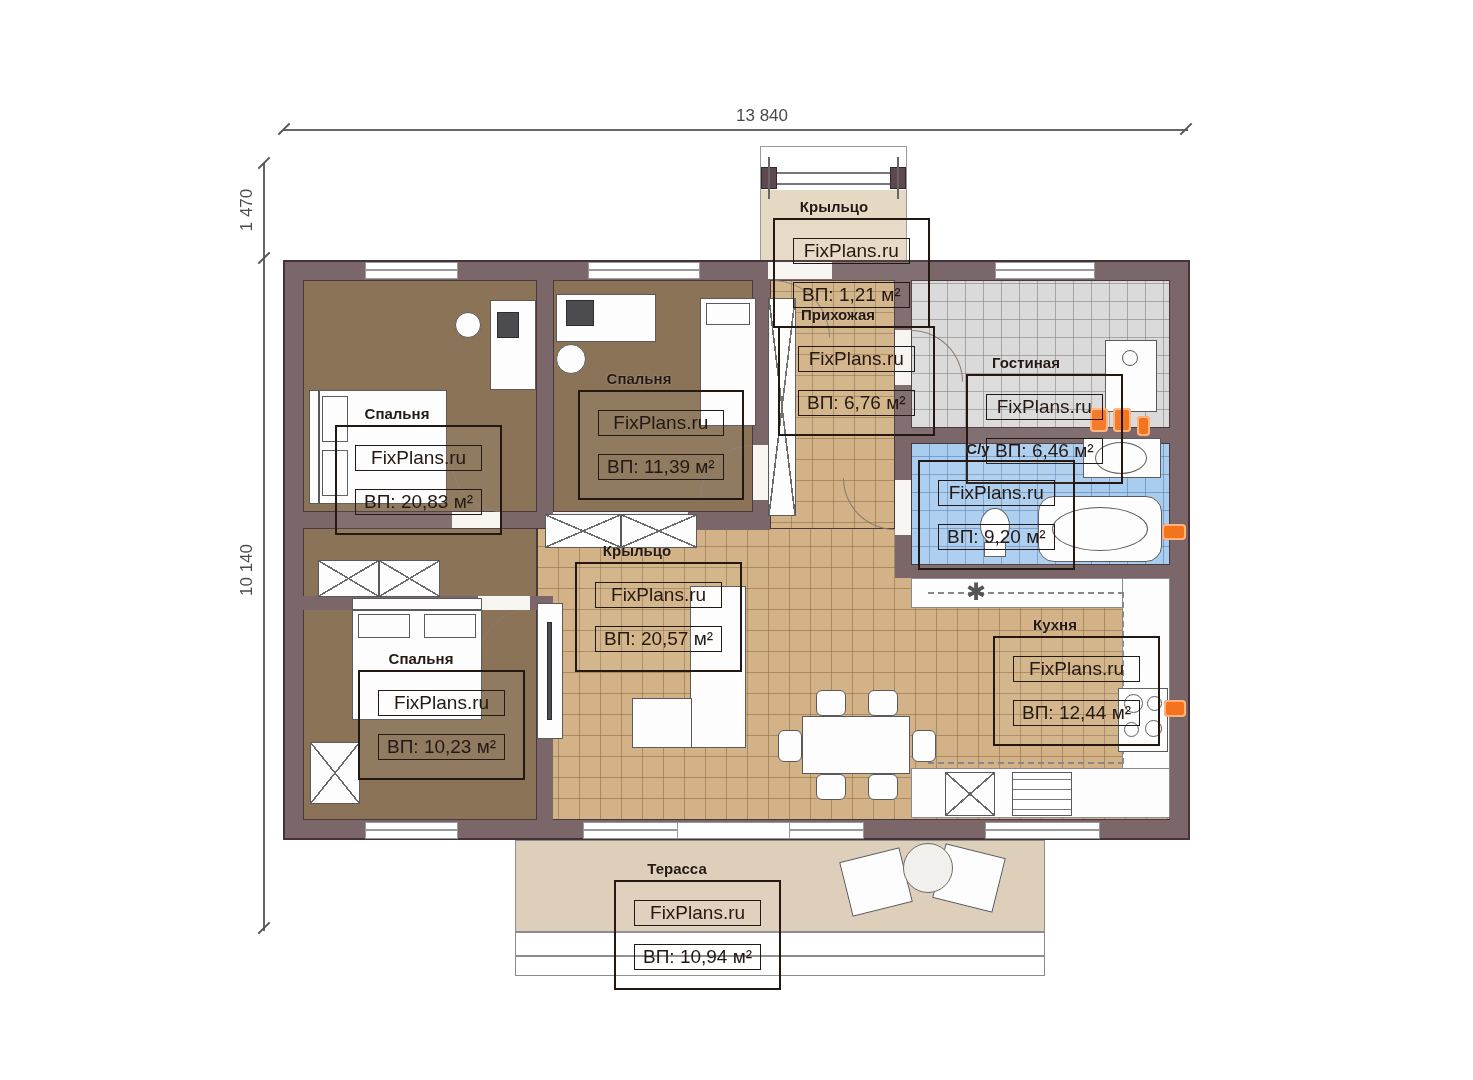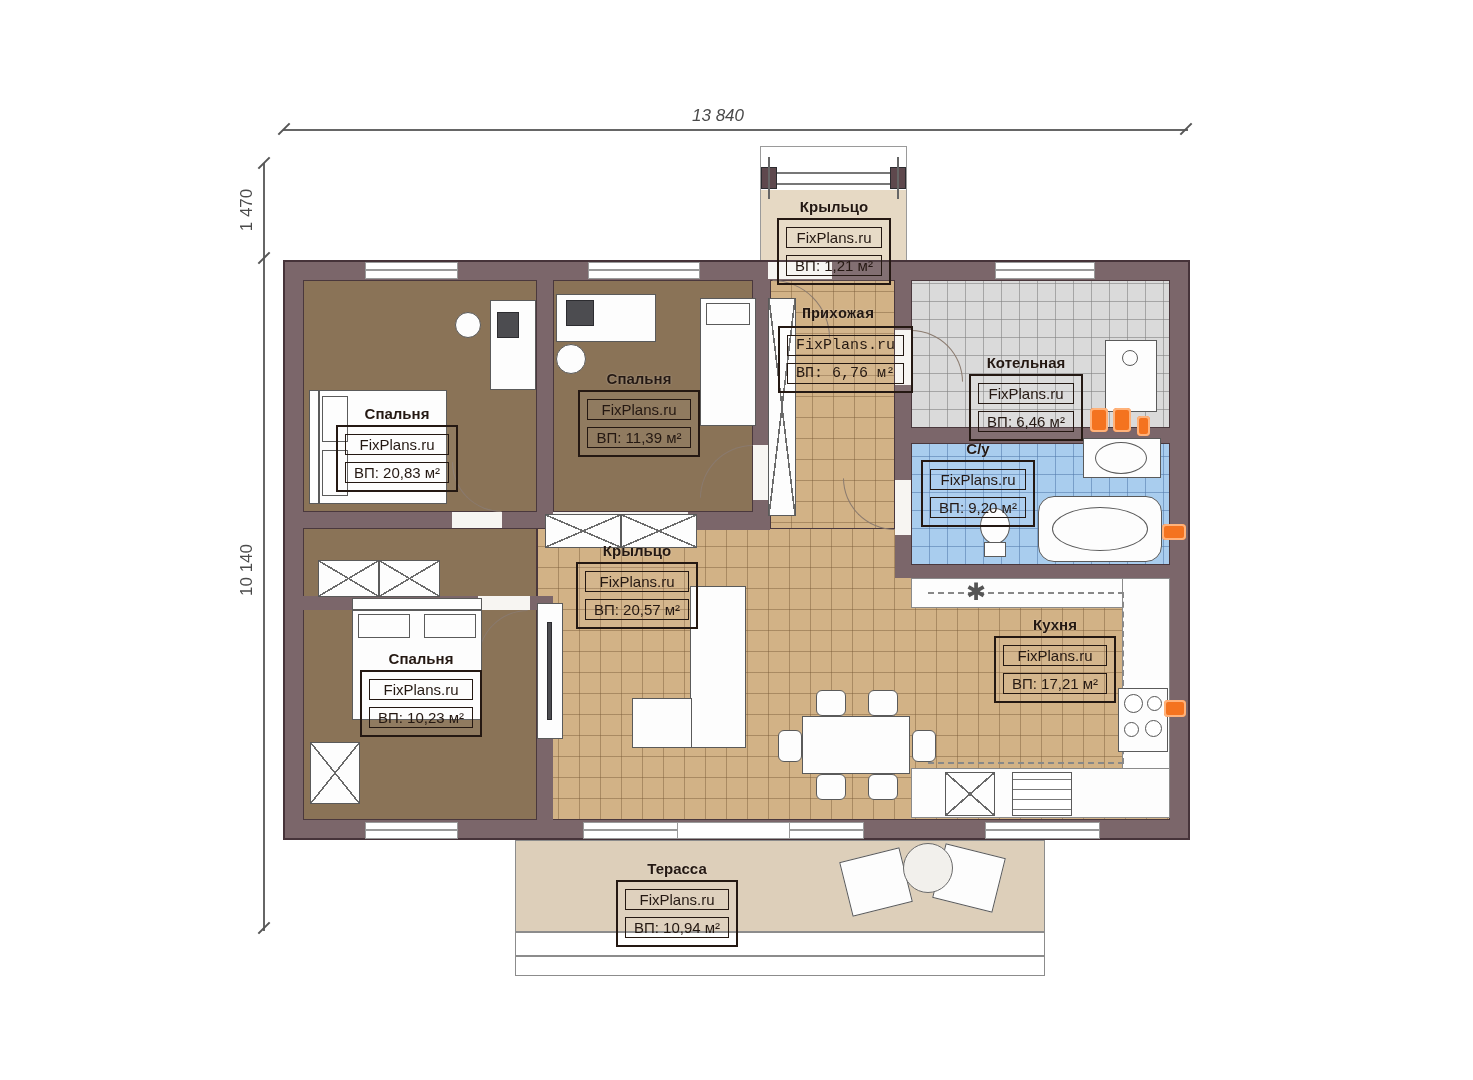--- a/index.html
+++ b/index.html
@@ -38,39 +38,39 @@
   .circle{border-radius:50%;}
   .xcell{position:absolute;border:1.5px solid #5a5a5a;box-sizing:border-box;background:
     linear-gradient(to top right, transparent calc(50% - .8px), #6a6a6a calc(50% - .8px) calc(50% + .8px), transparent calc(50% + .8px)),
     linear-gradient(to bottom right, transparent calc(50% - .8px), #6a6a6a calc(50% - .8px) calc(50% + .8px), transparent calc(50% + .8px)),#fdfdfd;}
   .burner{position:absolute;border:1.5px solid #555;border-radius:50%;background:#fff;}
   .orange{position:absolute;background:#f4731f;border-radius:4px;box-shadow:inset 0 0 0 2px #ffb27a;}
   
   .rlabel{position:absolute;text-align:center;z-index:40;}
   .rname{font-weight:bold;font-size:15px;color:#241812;margin-bottom:3px;text-shadow:0 0 2px rgba(255,255,255,.4);}
   .rbox{border:2px solid #241812;display:inline-block;background:rgba(255,255,255,.06);}
-  .rrow{border:1px solid #241812;margin:7px;padding:1px 8px;font-size:15px;white-space:nowrap;}
+  .rrow{border:1px solid #241812;margin:18px;padding:1px 8px;font-size:19px;white-space:nowrap;}
   
   .dline{position:absolute;background:#666;}
   .tick{position:absolute;width:16px;height:2px;background:#555;transform:rotate(-45deg);}
   .dimtxt{position:absolute;font-size:17px;color:#4a4a4a;}
   .vlab{transform:rotate(-90deg);transform-origin:center;width:70px;text-align:center;}
   .dash{position:absolute;border:0;box-sizing:border-box;}
   .snow{position:absolute;font-size:24px;color:#555;z-index:25;}
   .steps{position:absolute;background:#fff;border:1.5px solid #8c8c8c;box-sizing:border-box;}
 </style>
 </head>
 <body>
 
 <div class="canvas">
 
   <div class="dline" style="left:283px;top:129px;width:905px;height:1.5px;"></div>
   <div class="tick" style="left:276px;top:128px;"></div>
   <div class="tick" style="left:1178px;top:128px;"></div>
-  <div class="dimtxt" style="left:692px;top:106px;font-style:italic;">13 840</div>
+  <div class="dimtxt" style="left:736px;top:106px;">13 840</div>
 
   <div class="dline" style="left:263px;top:163px;width:1.5px;height:768px;"></div>
   <div class="tick" style="left:256px;top:162px;"></div>
   <div class="tick" style="left:256px;top:257px;"></div>
   <div class="tick" style="left:256px;top:927px;"></div>
   <div class="dimtxt vlab" style="left:212px;top:200px;">1 470</div>
   <div class="dimtxt vlab" style="left:212px;top:560px;">10 140</div>
 
   <div class="abs" style="left:760px;top:146px;width:147px;height:114px;border:1px solid #9a9a9a;background:#fff;box-sizing:border-box;"></div>
   <div class="abs" style="left:761px;top:190px;width:145px;height:70px;background:#e6d9c4;"></div>
@@ -207,30 +207,30 @@
   <div class="soft circle" style="left:903px;top:843px;width:50px;height:50px;"></div>
 
   <div class="rlabel" style="left:773px;top:198px;width:122px;">
     <div class="rname">Крыльцо</div>
     <div class="rbox">
       <div class="rrow">FixPlans.ru</div>
       <div class="rrow">ВП: 1,21 м²</div>
     </div>
   </div>
 
-  <div class="rlabel" style="left:778px;top:306px;width:120px;font-family:Liberation Mono, monospace;">
+  <div class="rlabel" style="left:778px;top:306px;width:120px;">
     <div class="rname">Прихожая</div>
     <div class="rbox">
       <div class="rrow">FixPlans.ru</div>
       <div class="rrow">ВП: 6,76 м²</div>
     </div>
   </div>
 
   <div class="rlabel" style="left:966px;top:354px;width:120px;">
-    <div class="rname">Котельная</div>
+    <div class="rname">Гостиная</div>
     <div class="rbox">
       <div class="rrow">FixPlans.ru</div>
       <div class="rrow">ВП: 6,46 м²</div>
     </div>
   </div>
 
   <div class="rlabel" style="left:918px;top:440px;width:120px;">
     <div class="rname">С/у</div>
     <div class="rbox">
       <div class="rrow">FixPlans.ru</div>
@@ -267,21 +267,21 @@
     <div class="rbox">
       <div class="rrow">FixPlans.ru</div>
       <div class="rrow">ВП: 20,57 м²</div>
     </div>
   </div>
 
   <div class="rlabel" style="left:993px;top:616px;width:124px;">
     <div class="rname">Кухня</div>
     <div class="rbox">
       <div class="rrow">FixPlans.ru</div>
-      <div class="rrow">ВП: 17,21 м²</div>
+      <div class="rrow">ВП: 12,44 м²</div>
     </div>
   </div>
 
   <div class="rlabel" style="left:614px;top:860px;width:126px;">
     <div class="rname">Терасса</div>
     <div class="rbox">
       <div class="rrow">FixPlans.ru</div>
       <div class="rrow">ВП: 10,94 м²</div>
     </div>
   </div>

